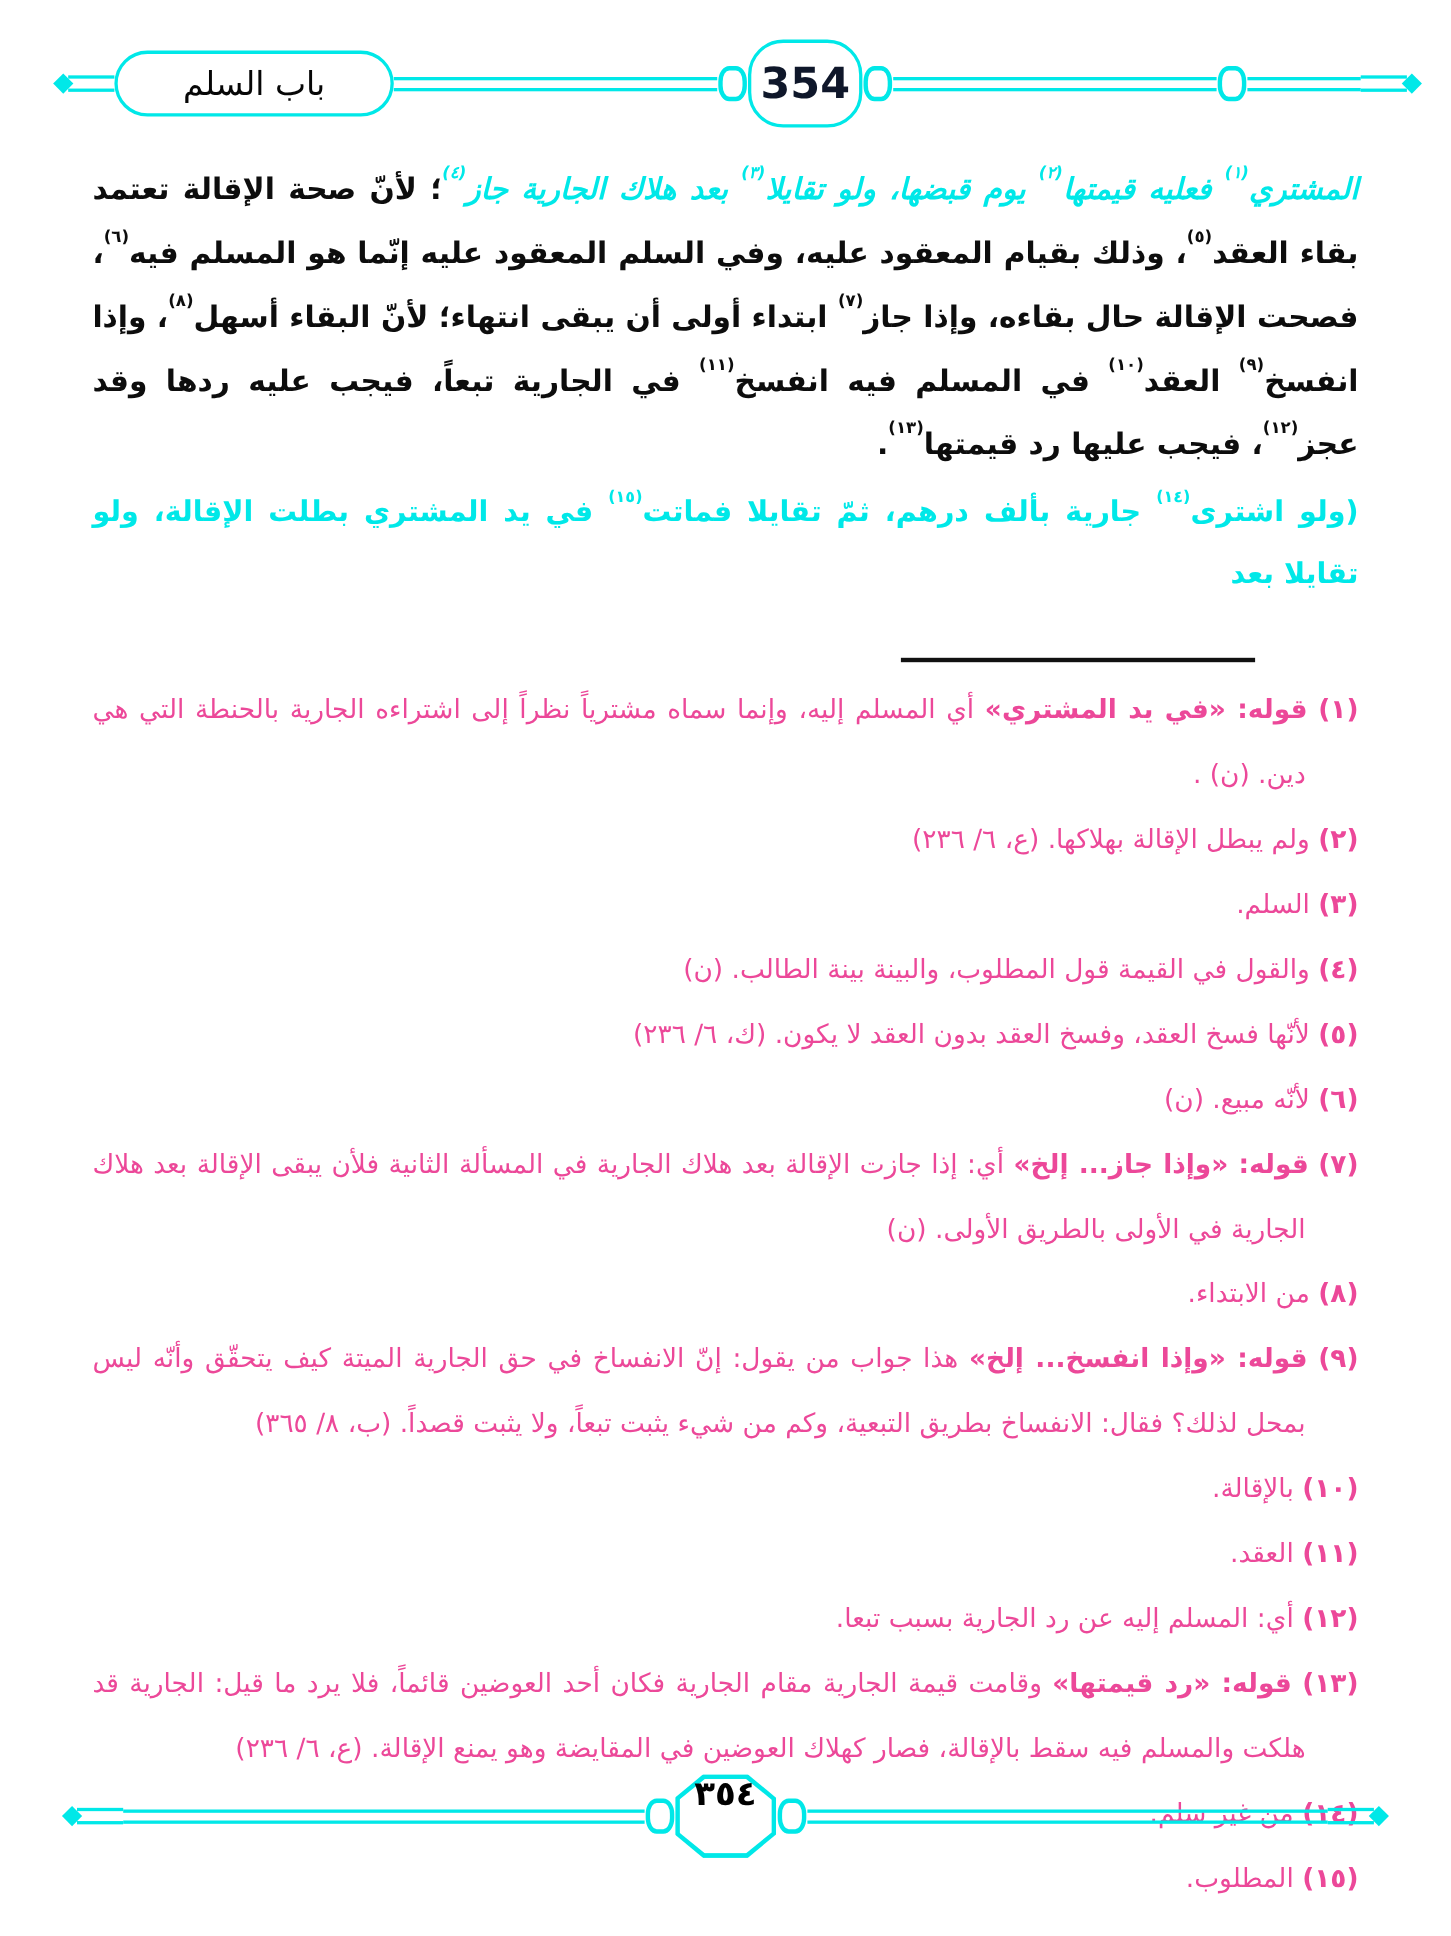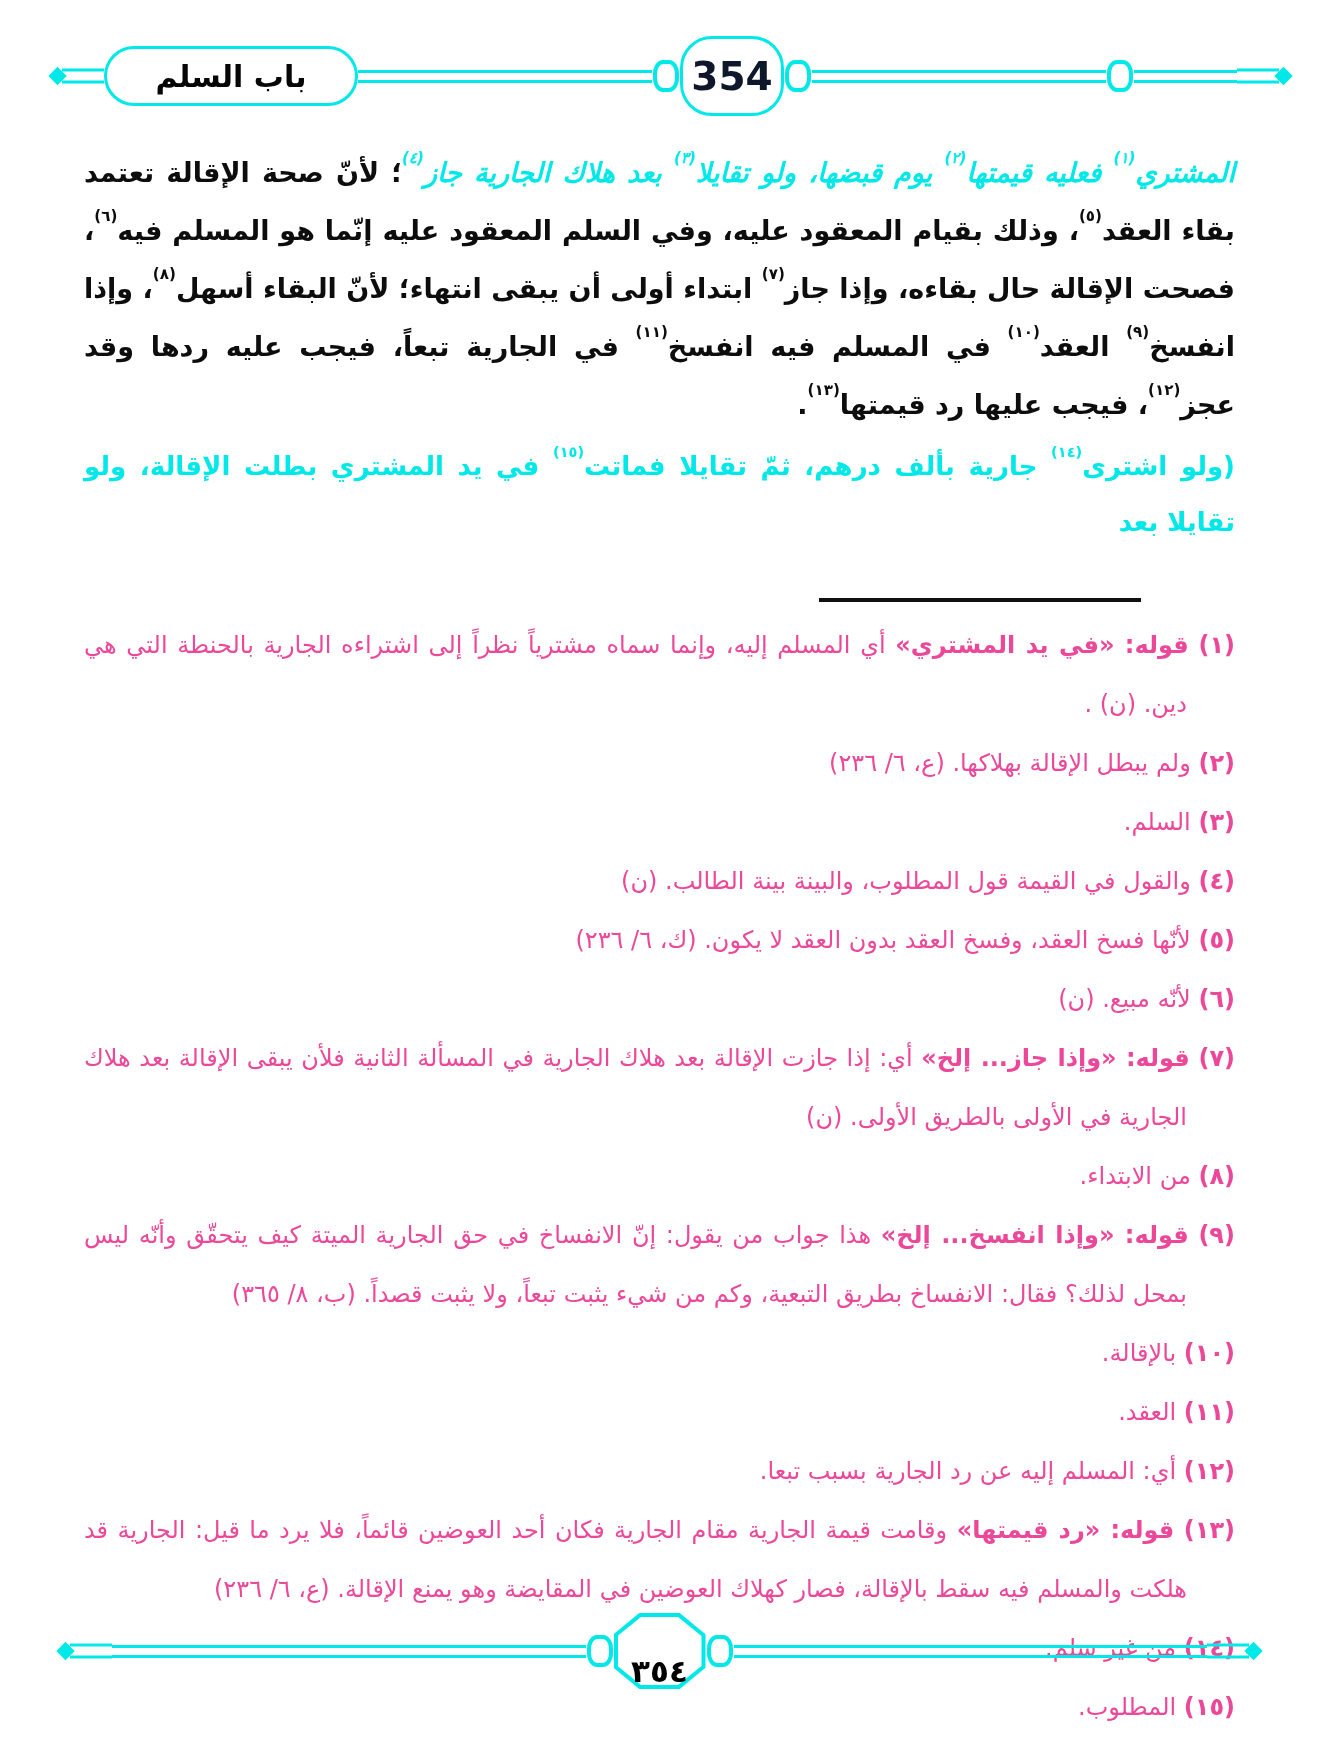--- a/index.html
+++ b/index.html
@@ -22,26 +22,26 @@
                     transform:translateY(-50%) rotate(45deg); background:var(--accent); }
   .finial::after { content:''; position:absolute; left:12px; right:0; top:50%; height:9px;
                    transform:translateY(-50%); border-top:3px solid var(--accent); border-bottom:3px solid var(--accent); }
   .finial.flip { transform:scaleX(-1); }
 
   .clasp { width:26px; height:32px; flex:0 0 auto; border:4px solid var(--accent);
            border-radius:10px / 14px; background:#fff; position:relative; z-index:2; margin:0 1px; }
 
   .pill { border:3.5px solid var(--accent); background:#fff; display:flex; align-items:center;
           justify-content:center; flex:0 0 auto; position:relative; z-index:1; }
-  .pill.chapter { width:254px; height:60px; border-radius:30px; font-size:30px; font-weight:bold; color:#060606; }
+  .pill.chapter { width:254px; height:60px; border-radius:30px; font-size:30px; font-weight:normal; color:#060606; }
   .pill.pagenum { width:104px; height:80px; border-radius:32px; font-size:39px; font-weight:bold; color:#0f172a; }
   .pill.cartouche { width:294px; height:70px; border-radius:35px; color:var(--accent);
                     font-size:26px; font-weight:bold; text-shadow:0 0 1px rgba(0,70,70,.55); }
 
-  .oct { width:92px; height:76px; position:relative; display:flex; align-items:flex-end;
+  .oct { width:92px; height:76px; position:relative; display:flex; align-items:flex-start;
          justify-content:center; flex:0 0 auto; z-index:1; }
   .oct::before { content:''; position:absolute; inset:0; background:var(--accent);
                  clip-path:polygon(28% 0,72% 0,100% 28%,100% 72%,72% 100%,28% 100%,0 72%,0 28%); }
   .oct::after  { content:''; position:absolute; inset:4px; background:#fff;
                  clip-path:polygon(28% 0,72% 0,100% 28%,100% 72%,72% 100%,28% 100%,0 72%,0 28%); }
   .oct span { position:relative; z-index:2; font-size:31px; font-weight:bold; color:#000; }
 
   
   .content { position:absolute; top:118px; left:84px; right:84px; direction:rtl; }
 

